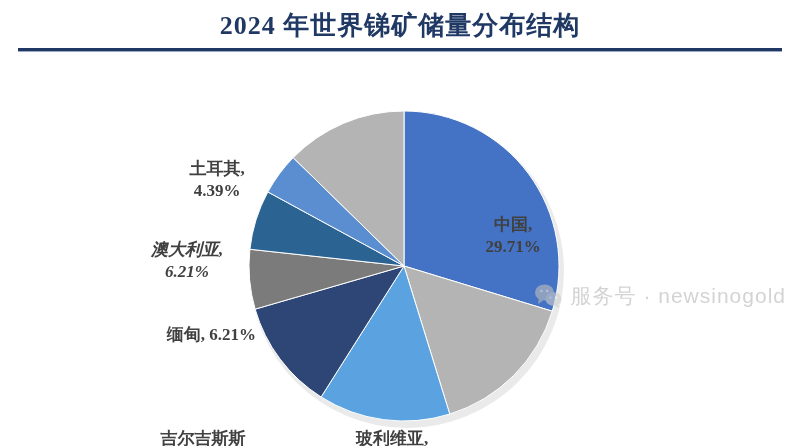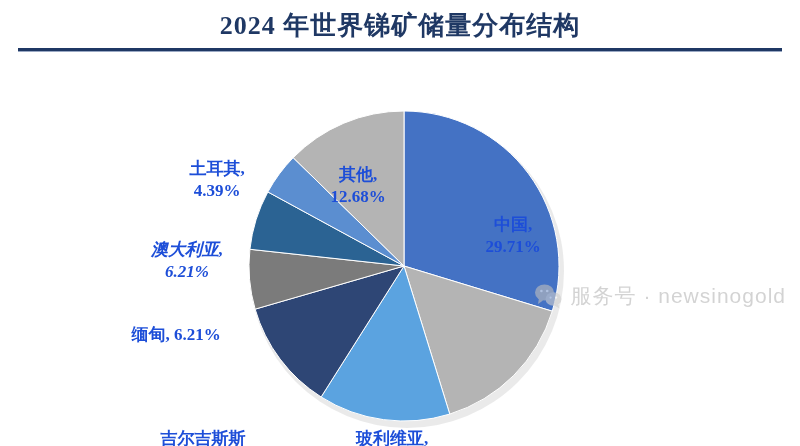--- a/index.html
+++ b/index.html
@@ -69,30 +69,30 @@
     position: absolute;
     left: 0;
     top: 0;
   }
   
   .lbl {
     position: absolute;
     font-family: "Liberation Serif", "DejaVu Serif", serif;
     font-size: 17px;
     font-weight: bold;
-    color: #1d4ed8;
+    color: #404040;
     line-height: 1.28;
     text-align: center;
     white-space: pre-line;
   }
   .lbl-china      { left: 448px; top: 158px; width: 130px; }
   .lbl-russia     { left: 430px; top: 318px; width: 130px; }
   .lbl-bolivia    { left: 322px; top: 372px; width: 140px; }
   .lbl-kyrgyz     { left: 118px; top: 372px; width: 170px; }
-  .lbl-myanmar    { left: 96px;  top: 268px; width: 160px; text-align: center;}
+  .lbl-myanmar    { left: 96px;  top: 268px; width: 160px; text-align: right;}
   .lbl-australia  { left: 112px; top: 183px; width: 150px; font-style: italic; }
   .lbl-turkey     { left: 152px; top: 102px; width: 130px; }
   .lbl-other      { left: 298px; top: 108px; width: 120px; }
   
   .watermark {
     position: absolute;
     right: 14px;
     bottom: 10px;
     display: flex;
     align-items: center;
@@ -142,22 +142,20 @@
 29.71%</div>
     <div class="lbl lbl-bolivia">玻利维亚,
 13.75%</div>
     <div class="lbl lbl-kyrgyz">吉尔吉斯斯
 坦, 11.53%</div>
     <div class="lbl lbl-myanmar">缅甸, 6.21%</div>
     <div class="lbl lbl-australia">澳大利亚,
 6.21%</div>
     <div class="lbl lbl-turkey">土耳其,
 4.39%</div>
-    <div class="lbl lbl-other">其他,
-12.68%</div>
   </div>
 
   <div class="watermark">
     <span class="wm-icon">
       <svg width="30" height="26" viewBox="0 0 30 26" aria-hidden="true">
         <ellipse cx="11.5" cy="9.5" rx="9.5" ry="8" fill="#bdbdbd"></ellipse>
         <polygon points="6,15 5,21 10,17.5" fill="#bdbdbd"></polygon>
         <ellipse cx="20.5" cy="16" rx="8" ry="6.8" fill="#cfcfcf"></ellipse>
         <polygon points="25,20.5 26.5,25.5 21.5,22.5" fill="#cfcfcf"></polygon>
         <circle cx="8.4" cy="8" r="1.3" fill="#f2f2f2"></circle>

